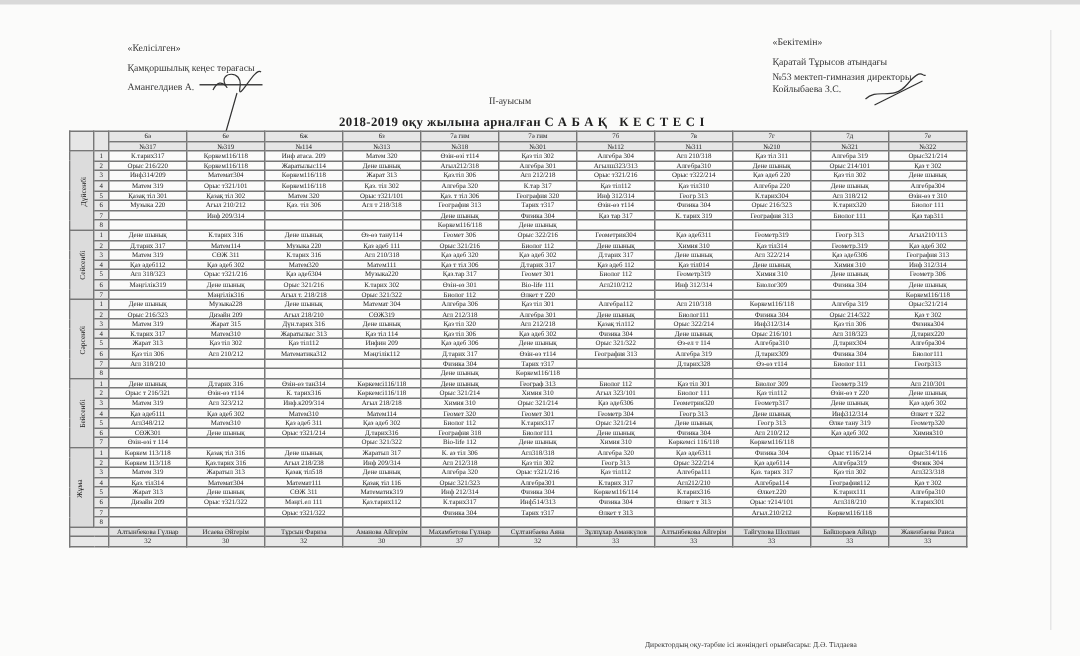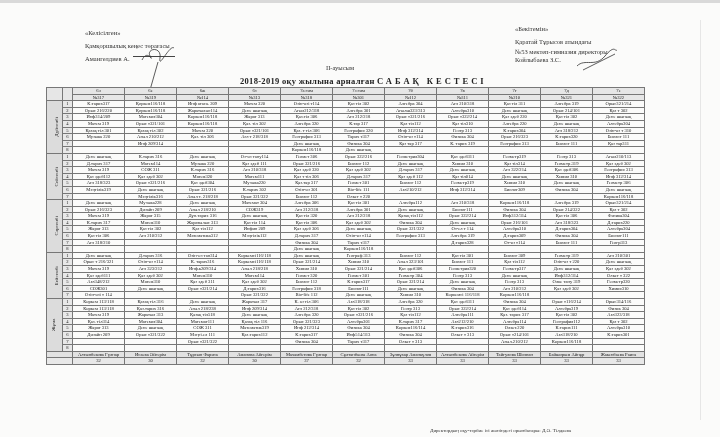--- a/index.html
+++ b/index.html
@@ -4,21 +4,21 @@
 <style>
   html,body{margin:0;padding:0;}
   body{width:720px;height:437px;background:#fbfbfa;font-family:"Liberation Serif",serif;color:#222;position:relative;overflow:hidden;}
   .topline{position:absolute;left:0;top:0;width:720px;height:3px;background:#d9d9d9;}
   .approve-left{position:absolute;left:85px;top:26px;font-size:6.5px;line-height:13px;color:#333;}
   .approve-right{position:absolute;left:515px;top:22px;font-size:6.5px;line-height:13px;color:#333;}
   .sig{position:absolute;border-bottom:1px solid #444;}
   .sig1{left:133px;top:56px;width:42px;}
   .squiggle{position:absolute;}
   .order{position:absolute;left:326px;top:64px;font-size:6.5px;color:#333;}
-  .title{position:absolute;left:240px;top:76px;font-size:8.5px;font-weight:bold;letter-spacing:.3px;}
+  .title{position:absolute;left:226px;top:76px;font-size:8.5px;font-weight:bold;letter-spacing:.3px;}
   .title .big{letter-spacing:3px;}
   table.sched{position:absolute;left:46px;top:87px;border-collapse:collapse;table-layout:fixed;width:598px;}
   table.sched td, table.sched th{border:1px solid #777;font-size:4.6px;line-height:5.6px;height:5.6px;padding:0;text-align:center;white-space:nowrap;overflow:hidden;font-weight:normal;}
   table.sched th{background:#e6e6e6;}
   .daycell{background:#dcdcdc;width:16px;}
   .daycell span{display:inline-block;transform:rotate(-90deg);font-size:5px;white-space:nowrap;}
   .numcell{background:#e8e8e8;width:10px;}
   .daysep td{border-top:1.6px solid #555;}
   .teacher td{height:10px;background:#e2e2e2;font-size:4px;line-height:4.5px;white-space:normal;}
   .hours td{background:#e8e8e8;}

